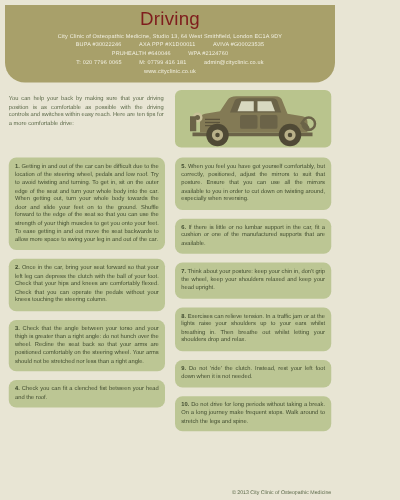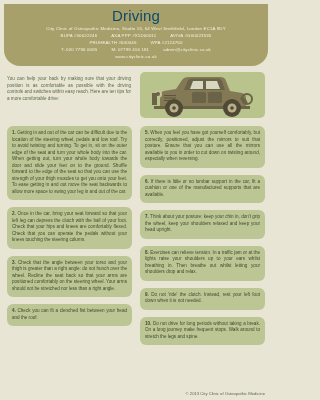--- a/index.html
+++ b/index.html
@@ -27,21 +27,21 @@
     color: #ffffff;
     text-align: center;
     box-sizing: border-box;
     padding-top: 3px;
   }
   .header-title {
     font-size: 15px;
     font-weight: normal;
     letter-spacing: 0.2px;
     line-height: 18px;
-    color: #0c4a6e;
+    color: #7f1d1d;
   }
   .header-line {
     font-size: 4.4px;
     line-height: 7px;
     letter-spacing: 0.15px;
     color: #f2f0e2;
     white-space: nowrap;
   }
   .header-line .gap {
     display: inline-block;

